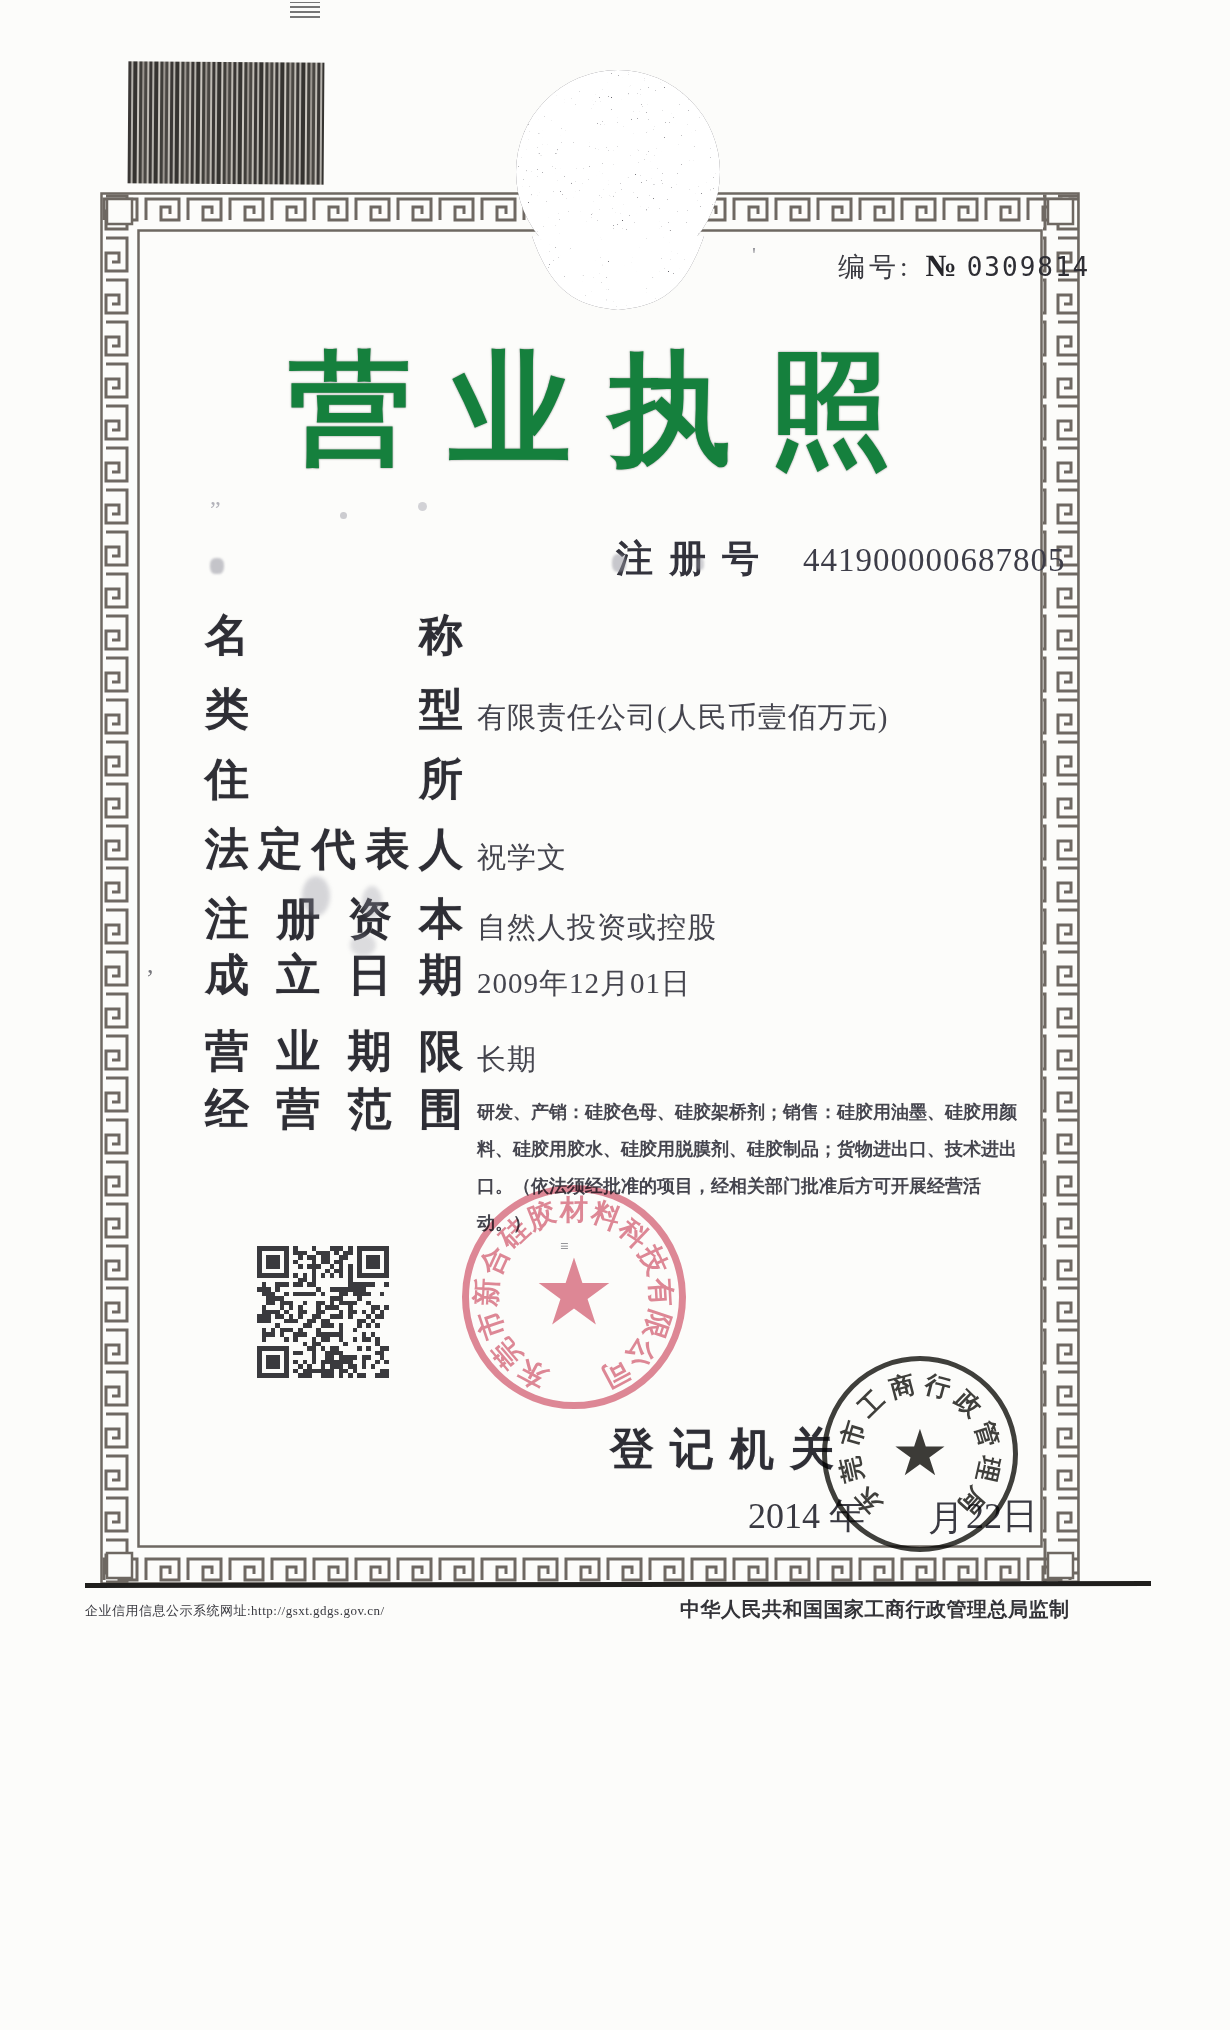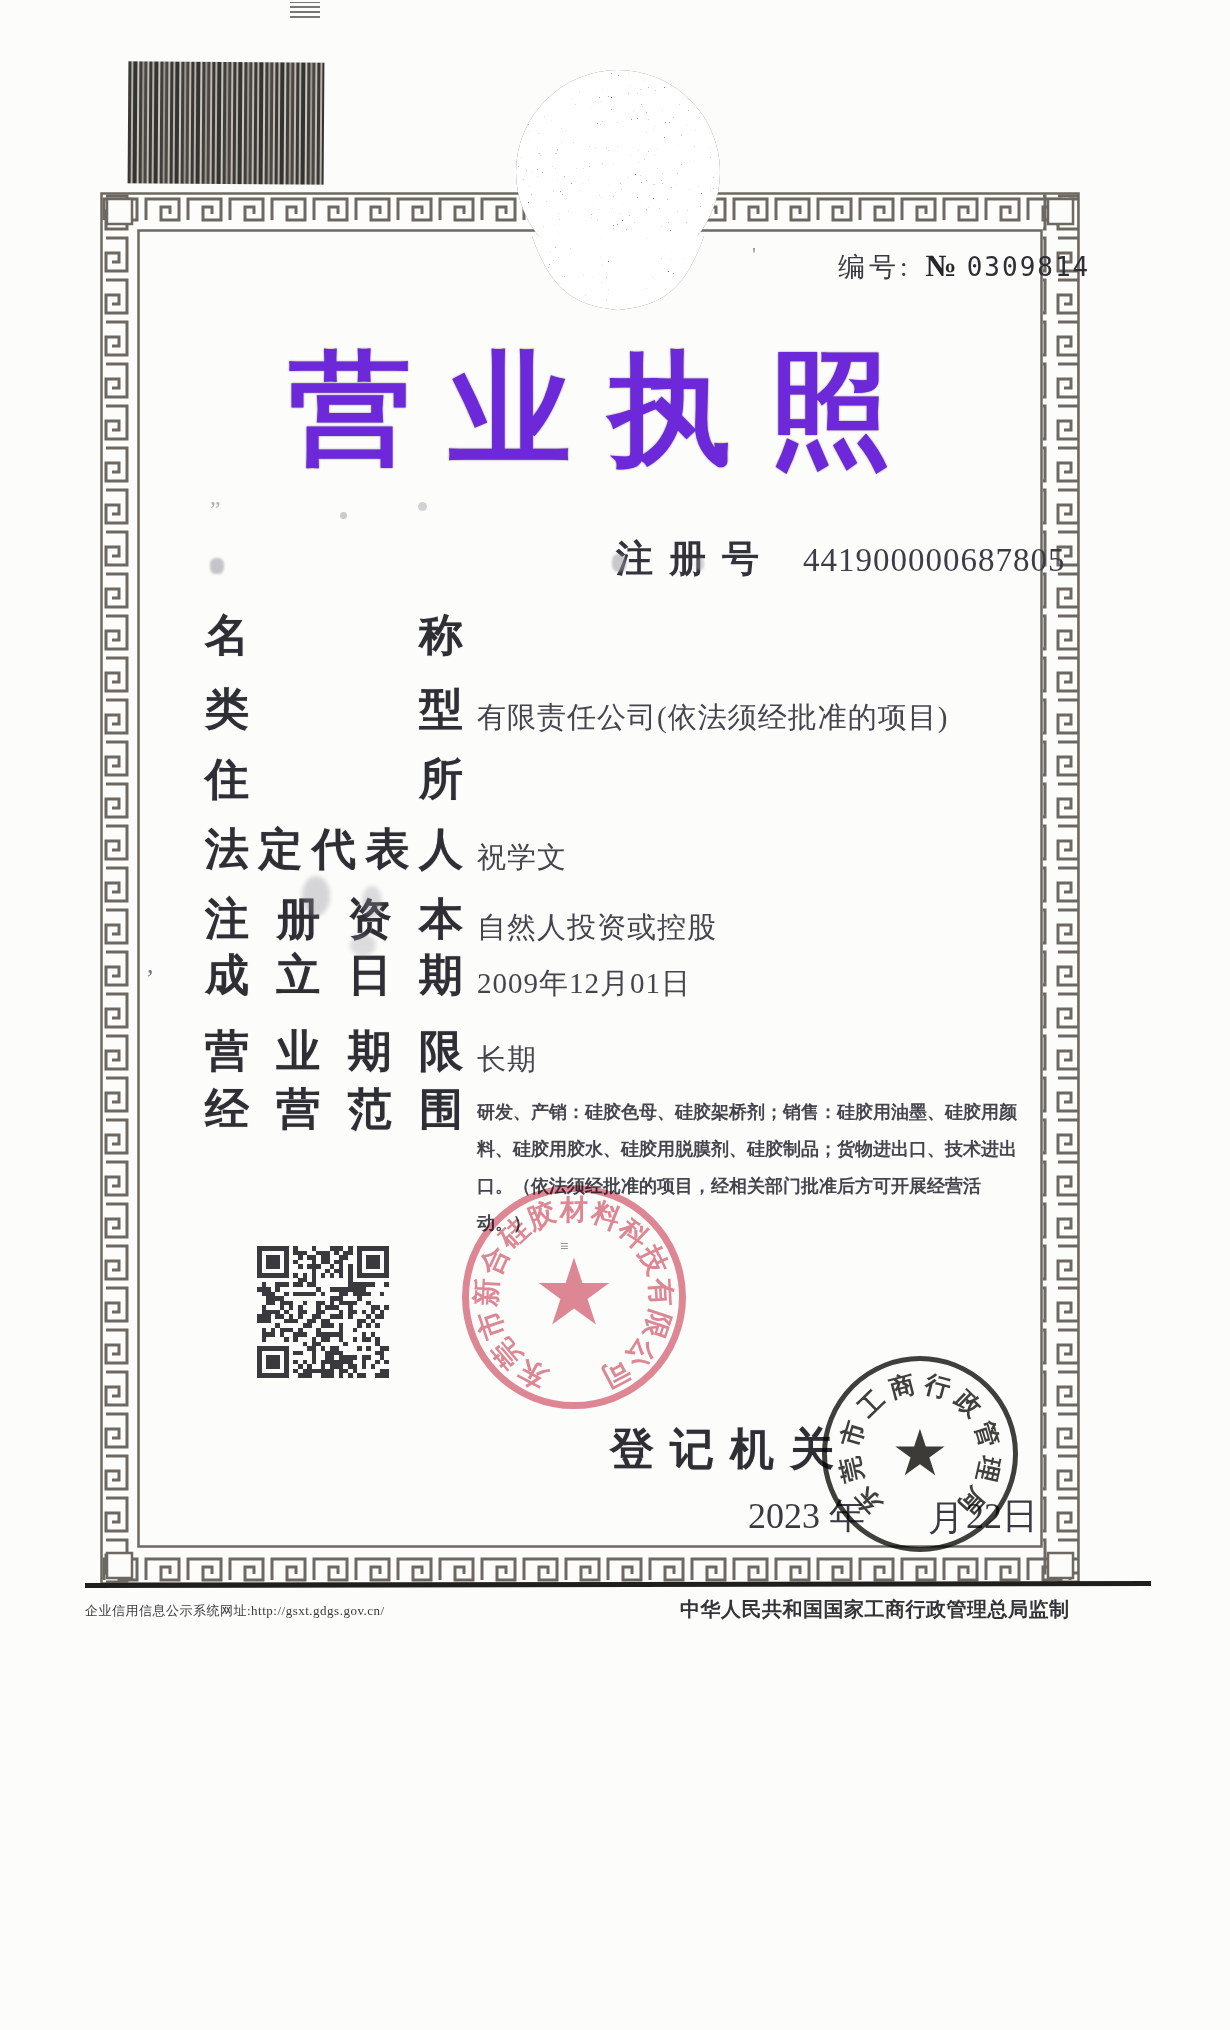--- a/index.html
+++ b/index.html
@@ -33,21 +33,21 @@
   #serialLine .lab{font-size:27px;color:#3a3a40;letter-spacing:4px;}
   #serialLine .no-mark{font-size:31px;font-weight:700;color:#26262b;margin:0 10px 0 14px;}
   #serialLine .digits{font-family:"DejaVu Sans Mono",monospace;font-size:26px;color:#2e2e34;letter-spacing:2px;}
 
   
   #title{
     left:100px;top:336px;width:980px;text-align:center;
     font-family:"DejaVu Sans","Liberation Sans",sans-serif;
     font-size:122px;font-weight:900;line-height:1.2;
     letter-spacing:38px;padding-left:38px;box-sizing:border-box;
-    color:#6d28d9;text-shadow:0 0 2px rgba(25,25,25,.55);
+    color:#15803d;text-shadow:0 0 2px rgba(25,25,25,.55);
     z-index:4;
   }
 
   
   #regLine{left:616px;top:534px;z-index:4;white-space:nowrap;}
   #regLine .lab{font-size:37px;font-weight:700;letter-spacing:16px;color:#33333c;}
   #regLine .val{font-size:33px;color:#3d3d48;letter-spacing:1px;margin-left:28px;}
 
   
   #fields{left:0;top:0;width:1230px;height:2030px;z-index:4;pointer-events:none;}
@@ -161,21 +161,21 @@
       <div class="flabel">
         <span>名</span>
         <span>称</span>
       </div>
     </div>
     <div class="row" style="top: 686px;">
       <div class="flabel">
         <span>类</span>
         <span>型</span>
       </div>
-      <div class="fvalue">有限责任公司(依法须经批准的项目)</div>
+      <div class="fvalue">有限责任公司(人民币壹佰万元)</div>
     </div>
     <div class="row" style="top: 756px;">
       <div class="flabel">
         <span>住</span>
         <span>所</span>
       </div>
     </div>
     <div class="row" style="top: 826px;">
       <div class="flabel">
         <span>法</span>
@@ -644,21 +644,21 @@
       <rect x="22" y="28" width="1" height="1" fill="#3a3a3e"></rect>
       <rect x="23" y="28" width="1" height="1" fill="#3a3a3e"></rect>
       <rect x="26" y="28" width="1" height="1" fill="#3a3a3e"></rect>
       <rect x="27" y="28" width="1" height="1" fill="#3a3a3e"></rect>
       <rect x="28" y="28" width="1" height="1" fill="#3a3a3e"></rect>
     </svg>
 </div>
 
 <div class="abs" id="authority">登记机关</div>
 <div class="abs dateTxt" id="dateYearGroup">
-  <span>2023</span>
+  <span>2014</span>
   <span>年</span>
 </div>
 <div class="abs dateTxt" id="dateMonth">月</div>
 <div class="abs dateTxt" id="dateDayGroup">
   <span>22</span><span>日</span>
 </div>
 
 <div class="abs seal" id="registryStamp">
   <div class="ring"></div>
   <div class="star">★</div>

